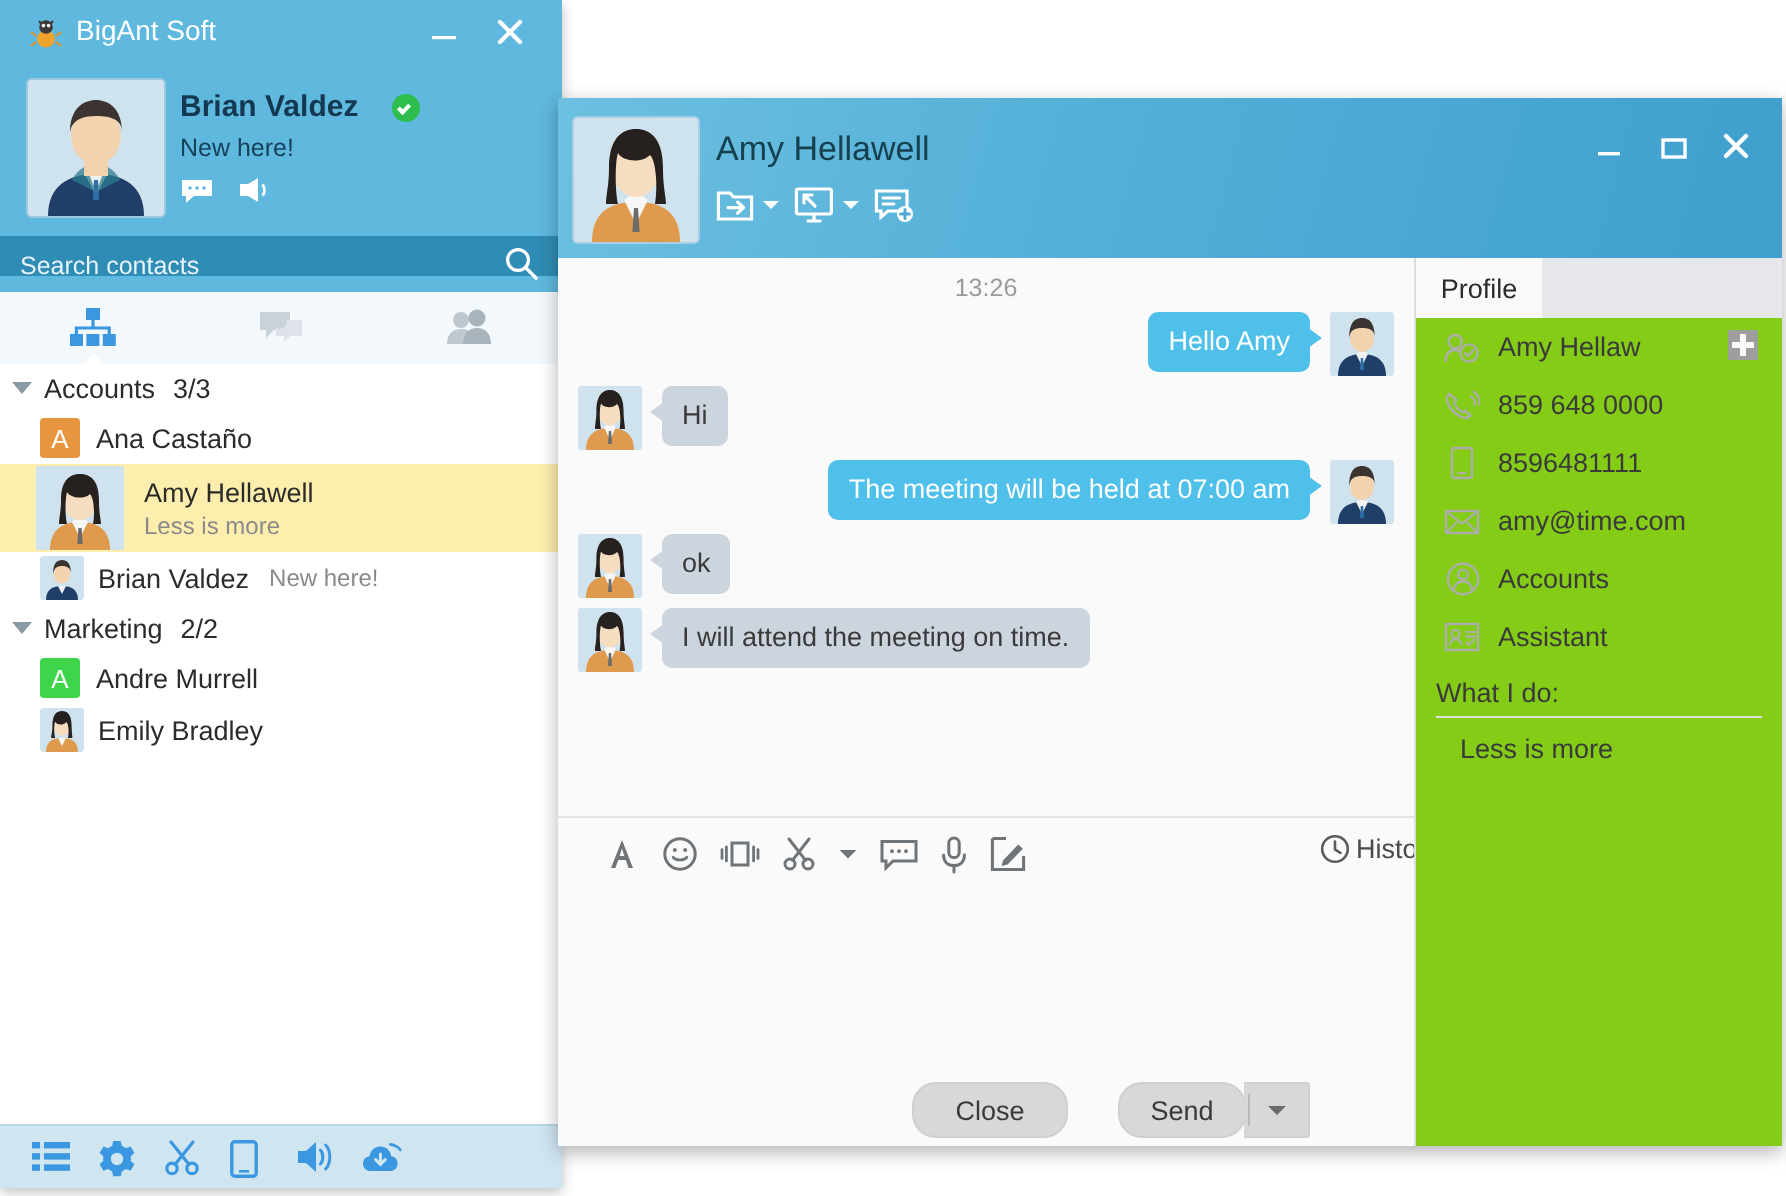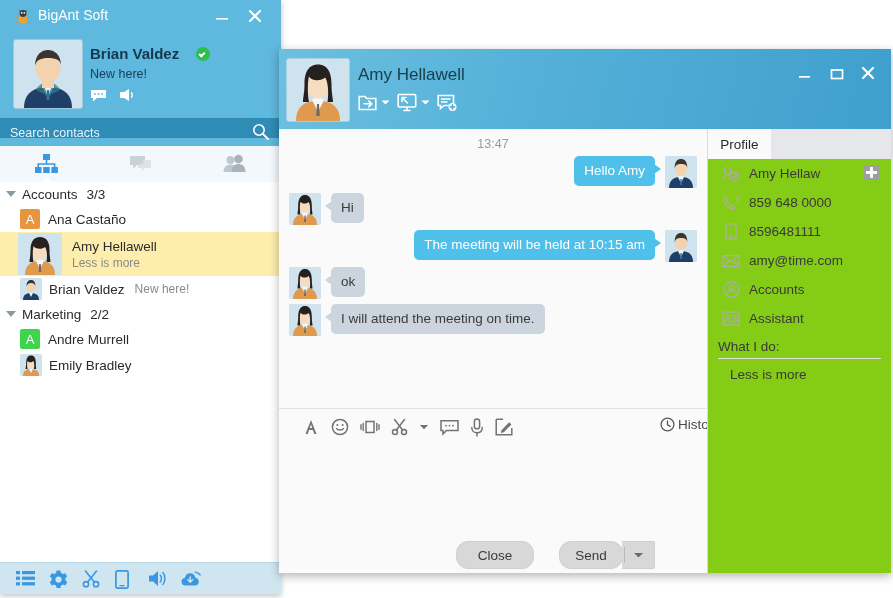--- a/index.html
+++ b/index.html
@@ -416,21 +416,21 @@
       <span class="cw-close">
         <svg class="icon" width="20" height="20" viewBox="0 0 20 20">
           <path d="M5 5 L15 15 M15 5 L5 15" stroke="#ffffff" stroke-width="2.2" stroke-linecap="round"></path>
         </svg>
       </span>
     </div>
 
     <div class="cw-main">
 
       <div class="msg-area">
-        <div class="msg-time">13:47</div>
+        <div class="msg-time">13:26</div>
 
         <div class="row out">
           <div class="bub out">Hello Amy</div>
           <div class="av">
             <svg class="icon" width="32" height="32" viewBox="0 0 32 32">
               <rect width="32" height="32" fill="#cfe3ef"></rect>
               <path d="M4 32 C4 24 9 21 16 21 C23 21 28 24 28 32 Z" fill="#1f3f68"></path>
               <path d="M13 21 L16 27 L19 21 L17.5 20 L14.5 20 Z" fill="#f2f2f2"></path>
               <path d="M15.4 23 L16.6 23 L17 29 L15 29 Z" fill="#2f6fa8"></path>
               <ellipse cx="16" cy="13" rx="6" ry="7" fill="#f3d2ae"></ellipse>
@@ -447,21 +447,21 @@
               <path d="M13 20.5 L16 27 L19 20.5 L17.5 19.5 L14.5 19.5 Z" fill="#f6f6f6"></path>
               <path d="M15.4 22.5 L16.6 22.5 L17 29 L15 29 Z" fill="#6b6b6b"></path>
               <ellipse cx="16" cy="12.5" rx="6" ry="7.2" fill="#f6ddc0"></ellipse>
               <path d="M9.2 12.5 C9.2 4.5 12.5 2 16 2 C19.5 2 22.8 4.5 22.8 12.5 C22.8 17.5 23.5 19.5 23.5 21.5 L20.8 21.5 C21.6 17.5 21.2 10.5 19.5 9 C17.2 11.5 12.5 10.8 11.5 8.8 C10.6 11.5 10.8 18.5 11.5 21.5 L8.5 21.5 C8.5 19 9.2 17 9.2 12.5 Z" fill="#26201e"></path>
             </svg>
           </div>
           <div class="bub in">Hi</div>
         </div>
 
         <div class="row out">
-          <div class="bub out">The meeting will be held at 10:15 am</div>
+          <div class="bub out">The meeting will be held at 07:00 am</div>
           <div class="av">
             <svg class="icon" width="32" height="32" viewBox="0 0 32 32">
               <rect width="32" height="32" fill="#cfe3ef"></rect>
               <path d="M4 32 C4 24 9 21 16 21 C23 21 28 24 28 32 Z" fill="#1f3f68"></path>
               <path d="M13 21 L16 27 L19 21 L17.5 20 L14.5 20 Z" fill="#f2f2f2"></path>
               <path d="M15.4 23 L16.6 23 L17 29 L15 29 Z" fill="#2f6fa8"></path>
               <ellipse cx="16" cy="13" rx="6" ry="7" fill="#f3d2ae"></ellipse>
               <path d="M9.6 13 C9.6 5 12.6 3 16 3 C19.4 3 22.4 5 22.4 13 C22.4 9 19.8 8 16 8 C12.3 8 10.2 9 9.6 13 Z" fill="#3b3430"></path>
             </svg>
           </div>

